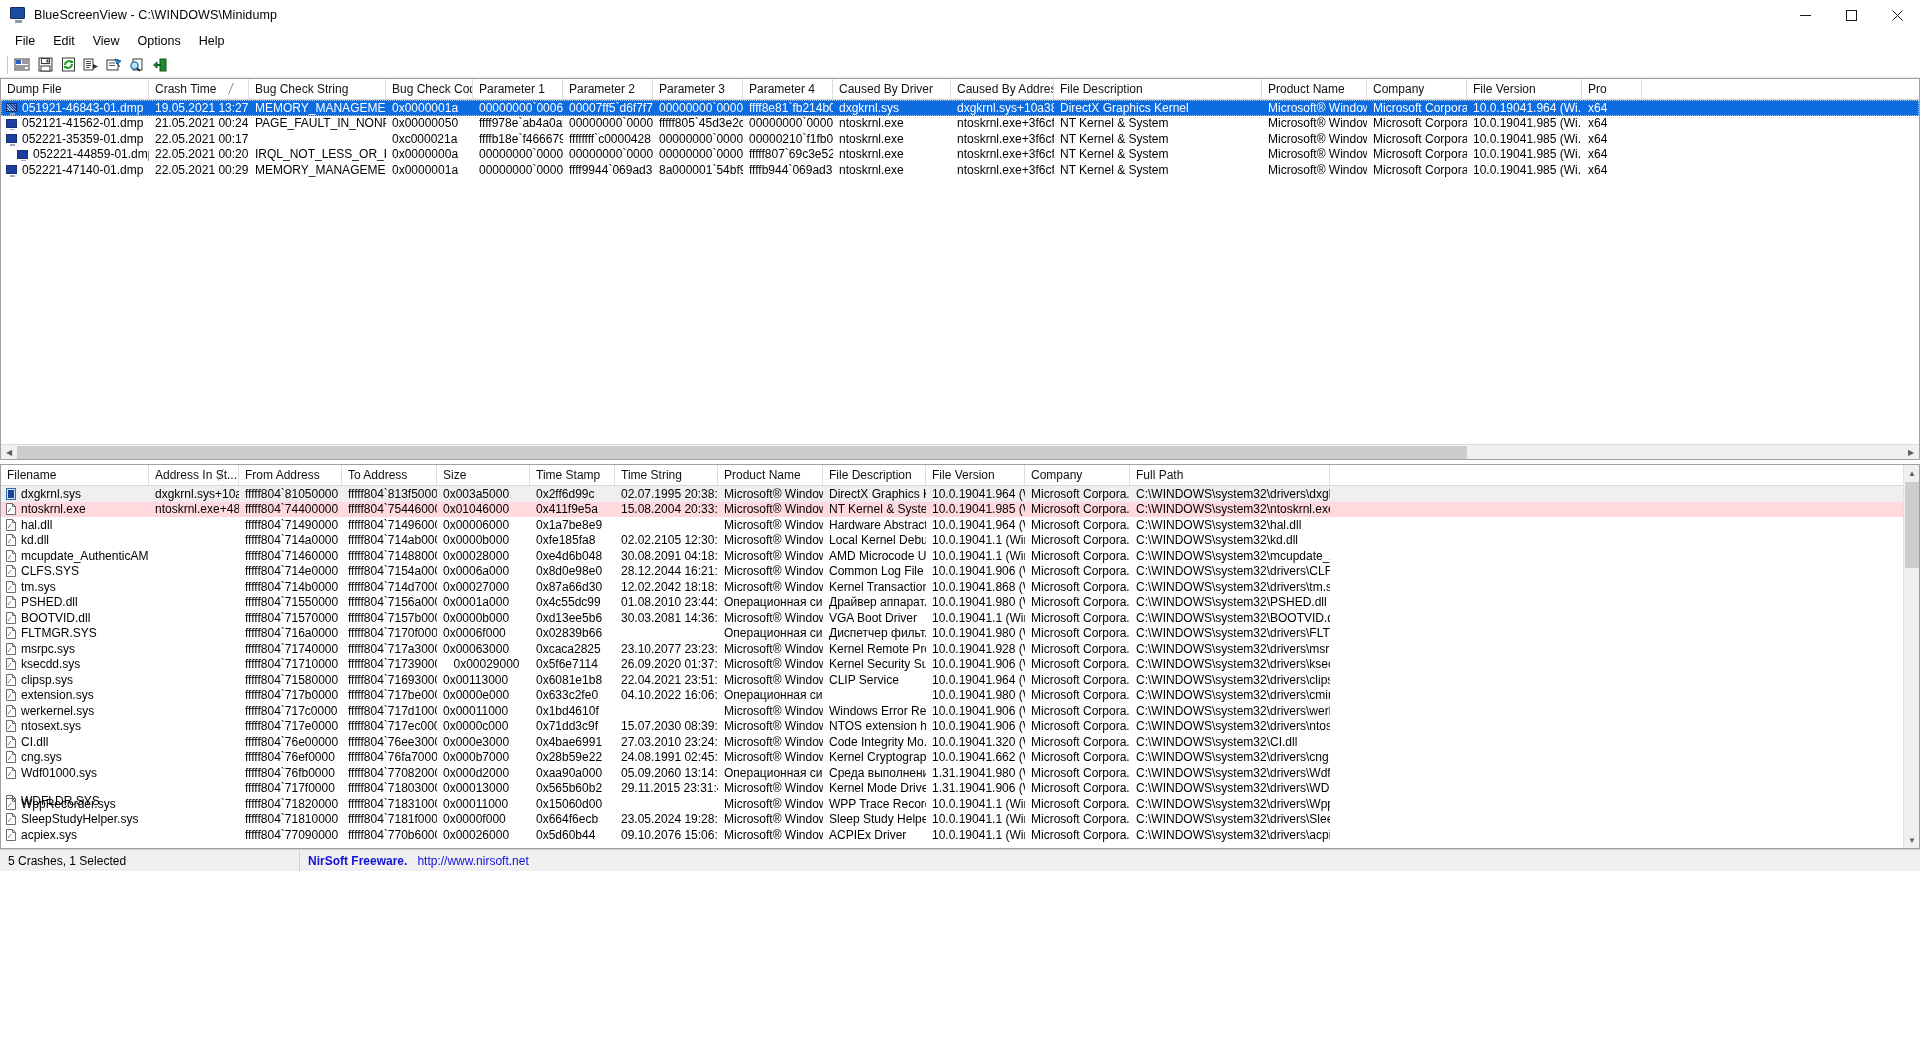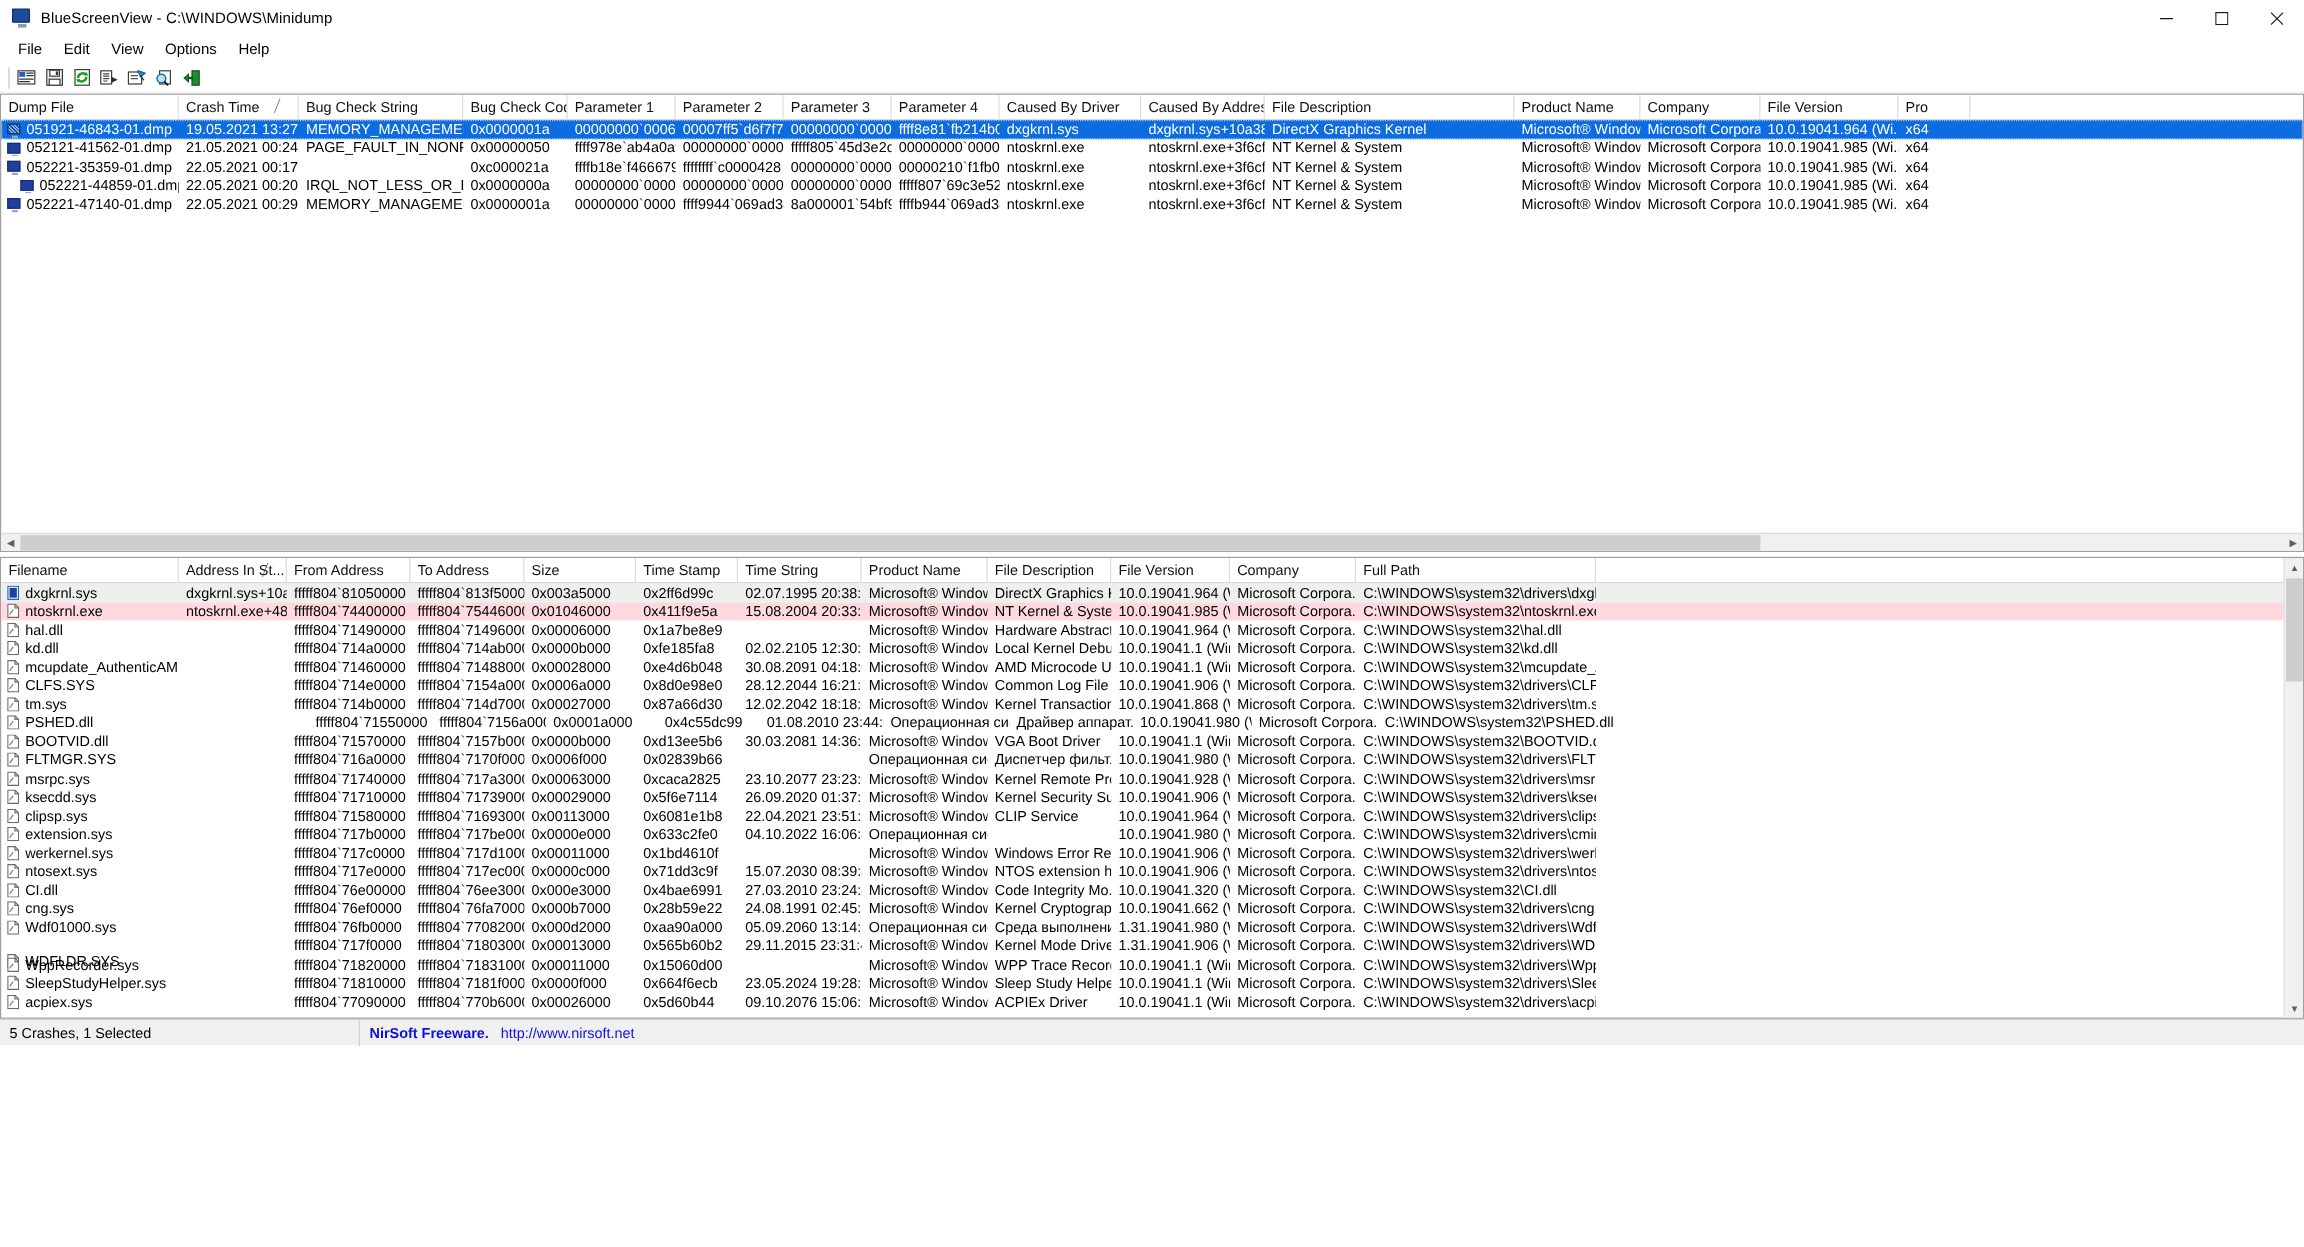--- a/index.html
+++ b/index.html
@@ -684,21 +684,21 @@
           <span class="ico-file">
             <svg width="10" height="12" viewBox="0 0 10 12">
               <path d="M0.5 0.5 H6.5 L9.5 3.5 V11.5 H0.5 Z" fill="#ffffff" stroke="#6a6a6a"></path>
               <path d="M6.5 0.5 V3.5 H9.5" fill="none" stroke="#6a6a6a"></path>
               <path d="M2 9 L5 5" stroke="#7a7a7a"></path>
             </svg>
           </span>
           <span>PSHED.dll</span>
         </div>
         <div class="cell" style="width: 90px;"><span></span></div>
-        <div class="cell" style="width: 103px; margin-left: 18px;"><span>fffff804`71550000</span></div>
+        <div class="cell" style="width: 103px;"><span>fffff804`71550000</span></div>
         <div class="cell" style="width: 95px;"><span>fffff804`7156a000</span></div>
         <div class="cell" style="width: 93px;"><span>0x0001a000</span></div>
         <div class="cell" style="width: 85px;"><span>0x4c55dc99</span></div>
         <div class="cell" style="width: 103px;"><span>01.08.2010 23:44:09</span></div>
         <div class="cell" style="width: 105px;"><span>Операционная сист...</span></div>
         <div class="cell" style="width: 103px;"><span>Драйвер аппарат...</span></div>
         <div class="cell" style="width: 99px;"><span>10.0.19041.980 (Wi...</span></div>
         <div class="cell" style="width: 105px;"><span>Microsoft Corpora...</span></div>
         <div class="cell" style="width: 200px;"><span>C:\WINDOWS\system32\PSHED.dll</span></div>
       </div>
@@ -778,21 +778,21 @@
               <path d="M0.5 0.5 H6.5 L9.5 3.5 V11.5 H0.5 Z" fill="#ffffff" stroke="#6a6a6a"></path>
               <path d="M6.5 0.5 V3.5 H9.5" fill="none" stroke="#6a6a6a"></path>
               <path d="M2 9 L5 5" stroke="#7a7a7a"></path>
             </svg>
           </span>
           <span>ksecdd.sys</span>
         </div>
         <div class="cell" style="width: 90px;"><span></span></div>
         <div class="cell" style="width: 103px;"><span>fffff804`71710000</span></div>
         <div class="cell" style="width: 95px;"><span>fffff804`71739000</span></div>
-        <div class="cell" style="width: 93px;"><span>0x00029000</span></div>
+        <div class="cell" style="width: 93px; text-align: center;"><span>0x00029000</span></div>
         <div class="cell" style="width: 85px;"><span>0x5f6e7114</span></div>
         <div class="cell" style="width: 103px;"><span>26.09.2020 01:37:08</span></div>
         <div class="cell" style="width: 105px;"><span>Microsoft® Window...</span></div>
         <div class="cell" style="width: 103px;"><span>Kernel Security Su...</span></div>
         <div class="cell" style="width: 99px;"><span>10.0.19041.906 (Wi...</span></div>
         <div class="cell" style="width: 105px;"><span>Microsoft Corpora...</span></div>
         <div class="cell" style="width: 200px;"><span>C:\WINDOWS\system32\drivers\ksecdd.sys</span></div>
       </div>
       <div class="lv-row">
         <div class="cell with-icon" style="width: 148px;">

